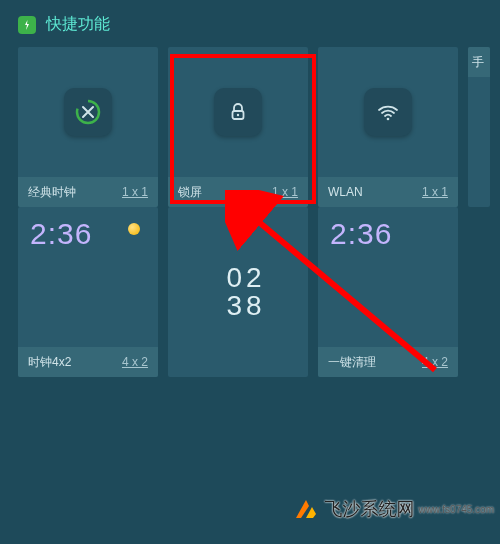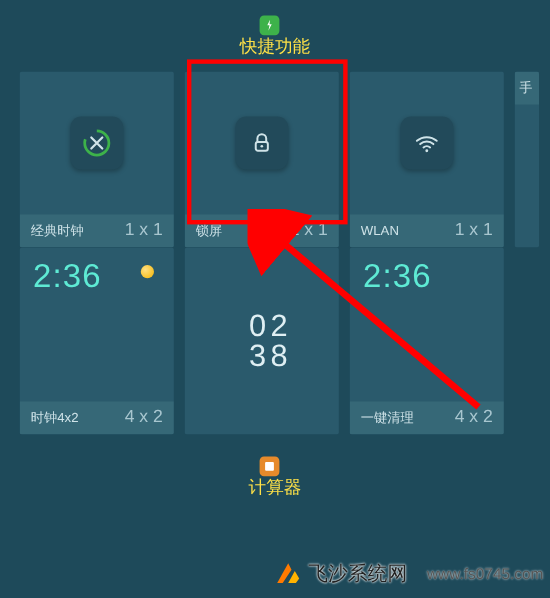--- a/index.html
+++ b/index.html
@@ -7,21 +7,21 @@
     width: 500px; height: 544px;
     background: #1e4a5a;
     font-family: -apple-system, "Helvetica Neue", Arial, sans-serif;
     overflow: hidden;
     position: relative;
   }
   .screen { width: 500px; height: 544px; position: relative; }
   .section-header {
     display: flex; align-items: center;
     padding: 14px 18px 12px;
-    color: #fde047; font-size: 16px; flex-direction: column;
+    color: #5eead4; font-size: 16px;
   }
   .section-icon {
     width: 18px; height: 18px; border-radius: 4px;
     margin-right: 10px; display: inline-flex;
     align-items: center; justify-content: center;
   }
   .sec-quick .section-icon { background: #3db24a; }
   .sec-clock .section-icon { background: #2b8fe6; }
   .sec-other .section-icon { background: #e68a2b; }
   .section-icon svg { display:block; }
@@ -44,21 +44,21 @@
     display: flex; align-items: center; justify-content: center;
   }
   .tile-footer {
     height: 30px;
     background: #366877;
     display: flex; align-items: center; justify-content: space-between;
     padding: 0 10px;
     font-size: 12px; color: #cfe3e8;
   }
   .tile-footer .lbl { white-space: nowrap; overflow: hidden; text-overflow: ellipsis; }
-  .tile-footer .dim { color: #a8c6cf; font-size: 16px; }
+  .tile-footer .dim { color: #a8c6cf; font-size: 12px; text-decoration: underline; }
 
   
   .sec-quick .row .tile { width: 140px; height: 160px; flex: 0 0 140px; }
 
   .icon-plate {
     width: 48px; height: 48px; border-radius: 10px;
     background: #224a5a;
     box-shadow: 0 2px 4px rgba(0,0,0,.25);
     display: flex; align-items: center; justify-content: center;
   }
@@ -79,44 +79,44 @@
   
   .sec-clock .row .tile { height: 170px; }
   .sec-clock .row .tile.c1 { width: 140px; flex: 0 0 140px; }
   .sec-clock .row .tile.c2 { width: 140px; flex: 0 0 140px; padding-left: 16px; }
   .sec-clock .row .tile.c3 { width: 140px; flex: 0 0 140px; }
 
   .clock-42 {
     width: 100%; padding: 10px 12px 0;
     display: flex; align-items: flex-start; gap: 6px;
   }
-  .clock-42 .time { color: #5eead4; font-size: 30px; font-weight: 200; letter-spacing: 1px; }
+  .clock-42 .time { color: #c4b5fd; font-size: 30px; font-weight: 200; letter-spacing: 1px; }
   .weather-dot {
     width: 12px; height: 12px; border-radius: 50%;
     background: radial-gradient(circle at 35% 35%, #ffe082, #f4b400);
     margin-top: 6px; margin-left: auto; margin-right: 6px;
   }
   .clock-43 {
     color: #dfeff3; font-size: 28px; font-weight: 300; line-height: 1;
     text-align: center; letter-spacing: 4px;
   }
   .clock-43 .hh, .clock-43 .mm { display:block; }
 
   .sec-other { margin-top: 6px; }
   .sec-other .section-header { padding-bottom: 0; }
 
   .watermark {
     position: absolute;
-    right: 6px; bottom: 10px;
+    right: 6px; bottom: 22px;
     display: flex; align-items: center;
     font-size: 18px; color: #222; background: rgba(255,255,255,.0);
     z-index: 10;
   }
   .wm-text { color: #222; font-weight: 500; text-shadow: 0 0 2px #fff, 0 0 2px #fff; }
-  .wm-sub { font-size: 14px; color: #555; margin-left: 18px; text-shadow: 0 0 2px #fff; }
+  .wm-sub { font-size: 10px; color: #555; margin-left: 4px; text-shadow: 0 0 2px #fff; }
   .wm-logo { margin-right: 6px; }
 
   
   .sec-quick .row .tile.last { width: 22px; flex: 0 0 22px; }
   .sec-quick .row .tile.last .tile-footer { padding: 0 4px; }
 
   .sec-clock .row .tile.c3 .tile-footer .dim { position: relative; }
 </style>
 </head>
 <body>
@@ -236,30 +236,20 @@
         </div>
         <div class="tile-footer">
           <span class="lbl">一键清理</span>
           <span class="dim">4 x 2</span>
         </div>
       </div>
 
     </div>
   </div>
 
-  <div class="sec-other">
-    <div class="section-header">
-      <span class="section-icon">
-        <svg width="10" height="10" viewBox="0 0 10 10">
-            <rect x="1" y="1" width="8" height="8" rx="1" fill="#fff"></rect>
-          </svg>
-      </span>
-      <span>计算器</span>
-    </div>
-  </div>
 
   <div class="watermark">
     <svg class="wm-logo" width="26" height="26" viewBox="0 0 26 26">
       <path d="M4 22 L14 4 L17 10 L9 22 Z" fill="#ff7a00"></path>
       <path d="M14 22 L20 11 L24 18 L21 22 Z" fill="#ffb300"></path>
     </svg>
     <span class="wm-text">飞沙系统网</span>
     <span class="wm-sub">www.fs0745.com</span>
   </div>
 

